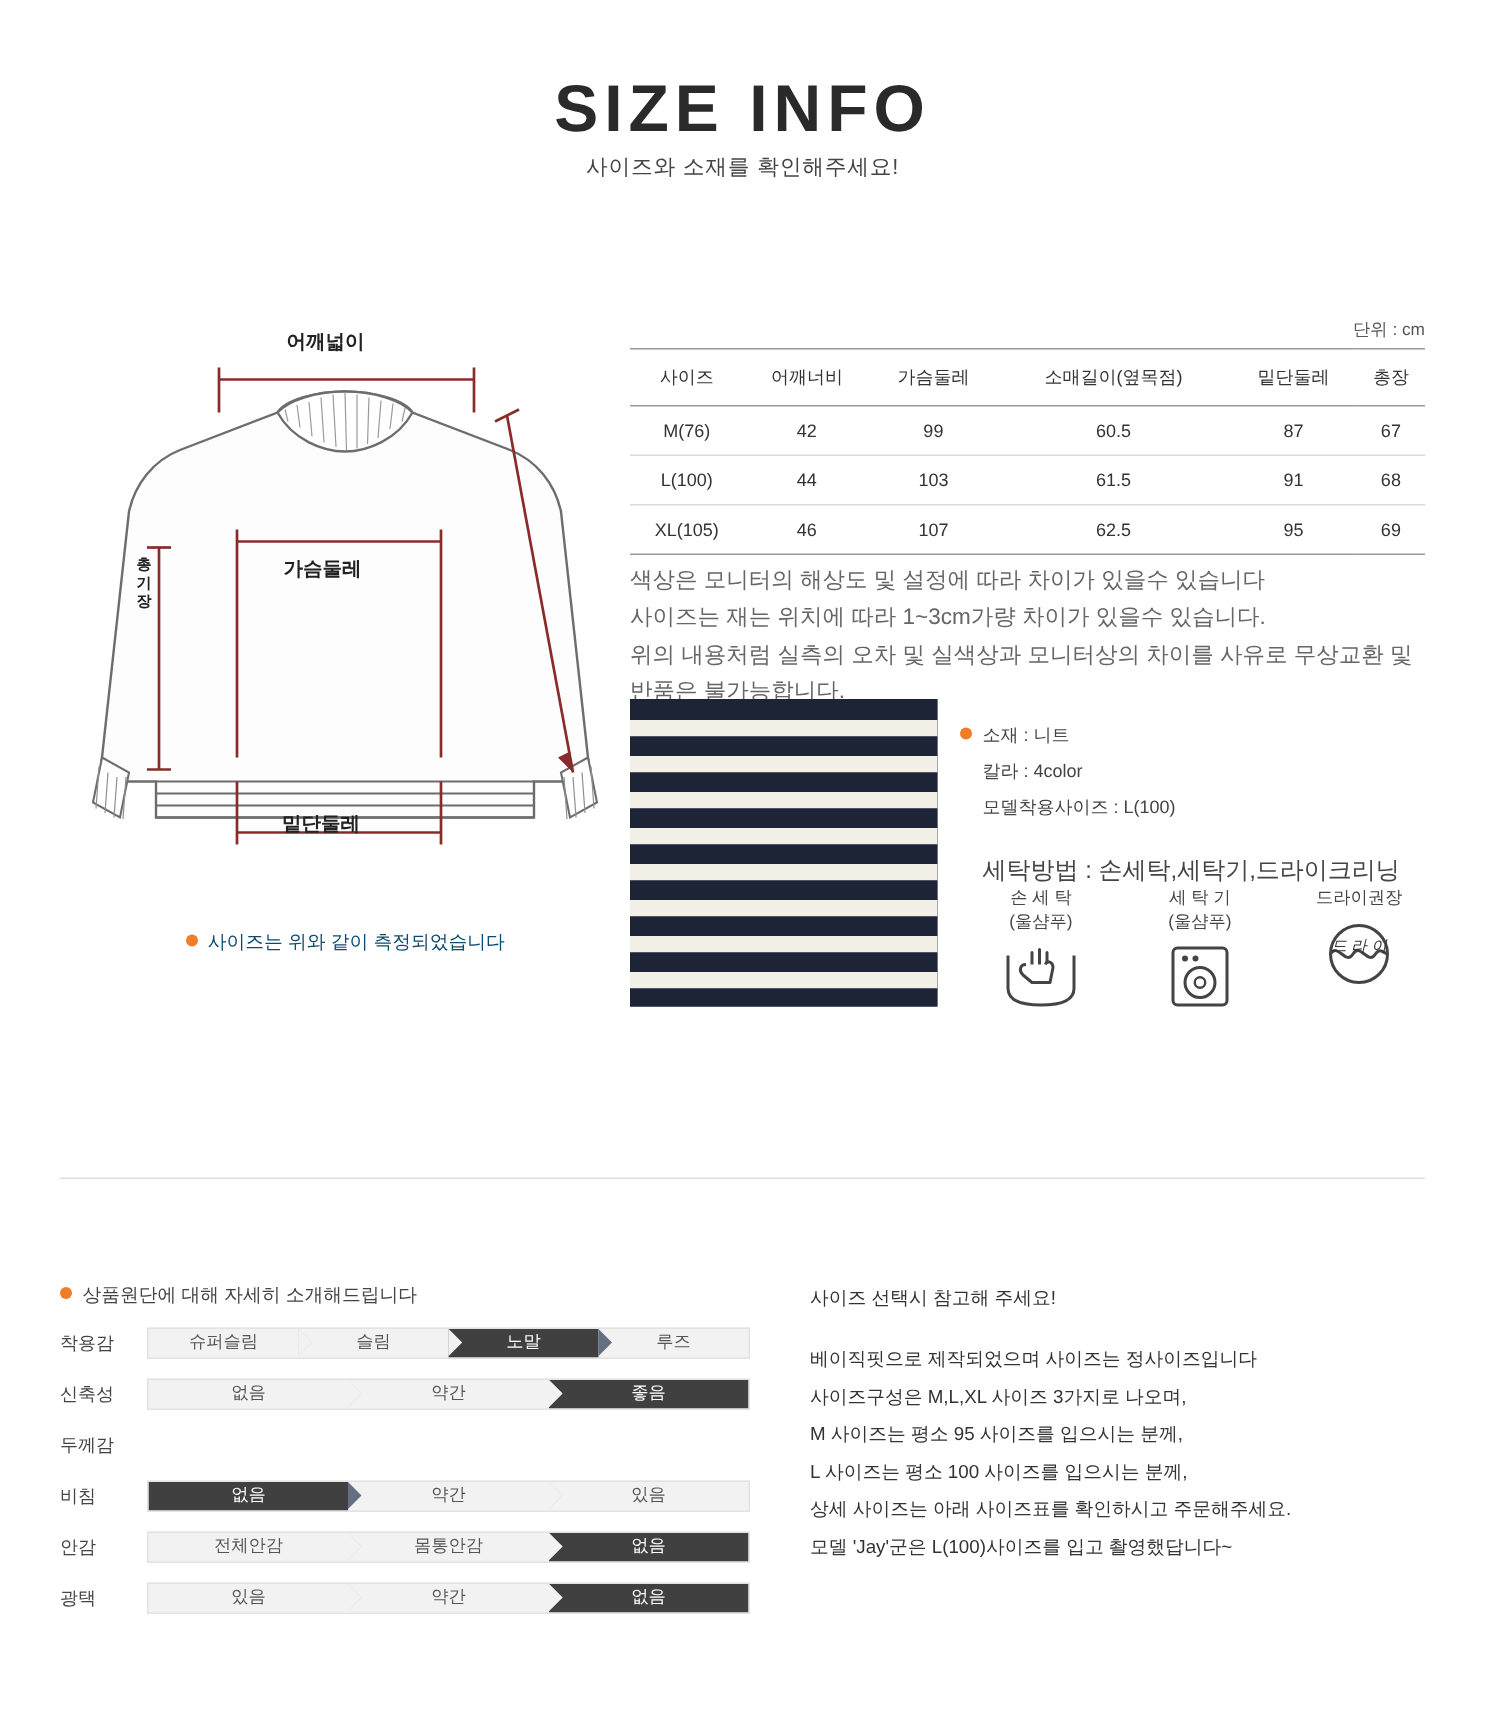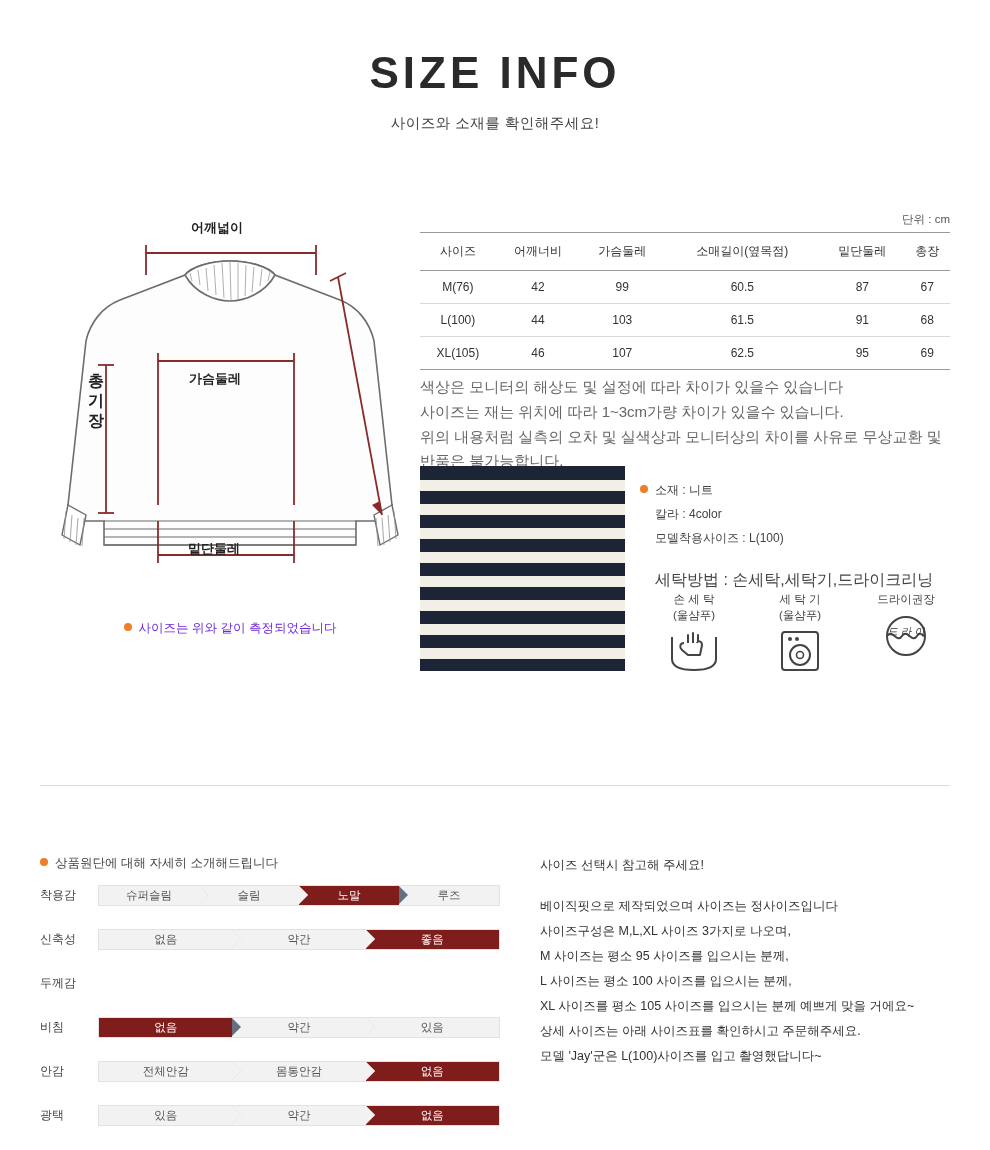--- a/index.html
+++ b/index.html
@@ -25,42 +25,42 @@
     width: 990px;
     text-align: center;
   }
   .header .title {
     font-size: 44px;
     font-weight: bold;
     letter-spacing: 4px;
     color: #2a2a2a;
   }
   .header .subtitle {
-    margin-top: 16px;
+    margin-top: 4px;
     font-size: 14.5px;
     color: #444444;
     letter-spacing: 0.5px;
   }
 
   
   .illus-wrap {
     position: absolute;
     left: 40px;
     top: 215px;
     width: 380px;
     height: 420px;
   }
   .illus-caption {
     position: absolute;
     left: 40px;
     top: 620px;
     width: 380px;
     text-align: center;
     font-size: 12.5px;
-    color: #6d28d9;
+    color: #0c4a6e;
   }
   .illus-caption .bullet {
     display: inline-block;
     width: 8px; height: 8px;
     border-radius: 50%;
     background: #f07d2a;
     margin-right: 7px;
     vertical-align: 1px;
   }
 
@@ -197,21 +197,21 @@
   .bars {
     position: absolute;
     left: 40px;
     top: 885px;
     width: 460px;
   }
   .bar-row {
     display: flex;
     align-items: center;
     height: 21px;
-    margin-bottom: 23px;
+    margin-bottom: 13px;
   }
   .bar-label {
     width: 58px;
     font-size: 12px;
     color: #444;
   }
   .bar-track {
     position: relative;
     flex: 1;
     height: 21px;
@@ -222,21 +222,21 @@
   .seg {
     position: absolute;
     top: 0;
     height: 19px;
     line-height: 19px;
     font-size: 11.5px;
     text-align: center;
     color: #555;
   }
   .seg.active {
-    background: #7f1d1d;
+    background: #404040;
     color: #ffffff;
   }
   .seg .arrow {
     position: absolute;
     right: -9px;
     top: 0;
     width: 0; height: 0;
     border-top: 9.5px solid transparent;
     border-bottom: 9.5px solid transparent;
     border-left: 9px solid #f2f2f2;
@@ -334,21 +334,21 @@
       <line x1="58" y1="150" x2="74" y2="150"></line>
       <line x1="58" y1="298" x2="74" y2="298"></line>
       <line x1="298" y1="62" x2="342" y2="300"></line>
       <line x1="290" y1="66" x2="306" y2="58"></line>
     </g>
     <polygon points="342,300 332,290 340,286" fill="#8a2b2b"></polygon>
   </svg>
   <div style="position:absolute;left:151px;top:4px;font-size:13px;font-weight:bold;color:#222;">어깨넓이</div>
   <div style="position:absolute;left:149px;top:155px;font-size:13px;font-weight:bold;color:#222;">가슴둘레</div>
   <div style="position:absolute;left:148px;top:325px;font-size:13px;font-weight:bold;color:#222;">밑단둘레</div>
-  <div style="position:absolute;left:48px;top:156px;width:16px;font-size:16px;font-weight:bold;color:#222;line-height:1.25;text-align:center;">총기장</div>
+  <div style="position:absolute;left:48px;top:156px;width:16px;font-size:10px;font-weight:bold;color:#222;line-height:1.25;text-align:center;">총기장</div>
 </div>
 <div class="illus-caption">
   <span class="bullet"></span><span>사이즈는 위와 같이 측정되었습니다</span>
 </div>
 
 <div class="unit-label">단위 : cm</div>
 <table class="size-table">
   <thead>
     <tr>
       <th>사이즈</th>
@@ -520,16 +520,15 @@
     </div>
   </div>
 </div>
 
 <div class="guide">
   <div class="g-title">사이즈 선택시 참고해 주세요!</div>
   <div>베이직핏으로 제작되었으며 사이즈는 정사이즈입니다</div>
   <div>사이즈구성은 M,L,XL 사이즈 3가지로 나오며,</div>
   <div>M 사이즈는 평소 95 사이즈를 입으시는 분께,</div>
   <div>L 사이즈는 평소 100 사이즈를 입으시는 분께,</div>
-  <div>XL 사이즈를 평소 105 사이즈를 입으시는 분께 예쁘게 맞을 거에요~</div>
   <div>상세 사이즈는 아래 사이즈표를 확인하시고 주문해주세요.</div>
   <div>모델 'Jay'군은 L(100)사이즈를 입고 촬영했답니다~</div>
 </div>
 
 </body></html>

